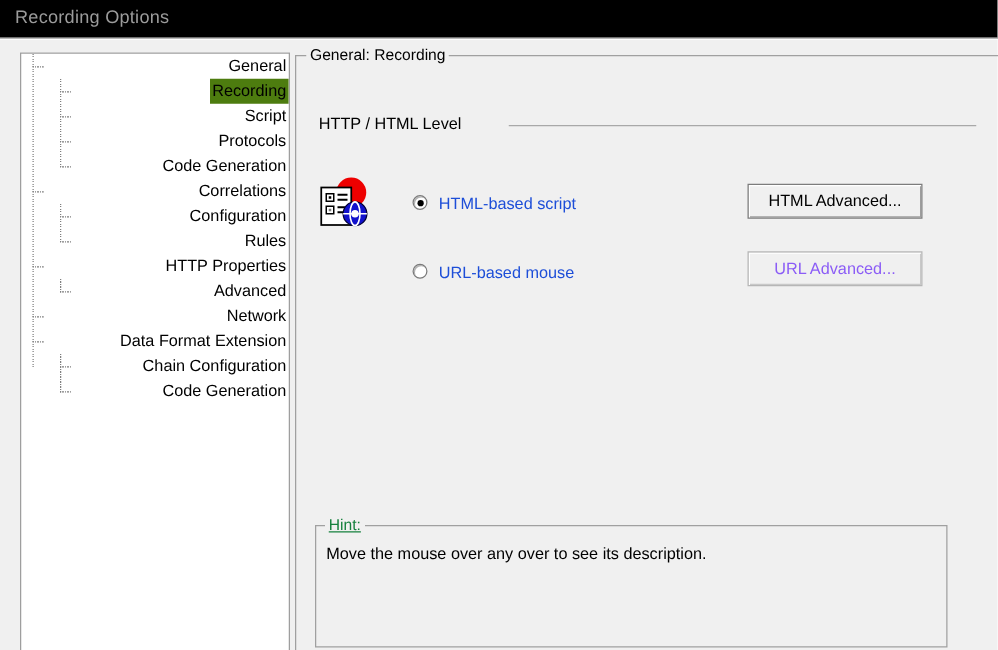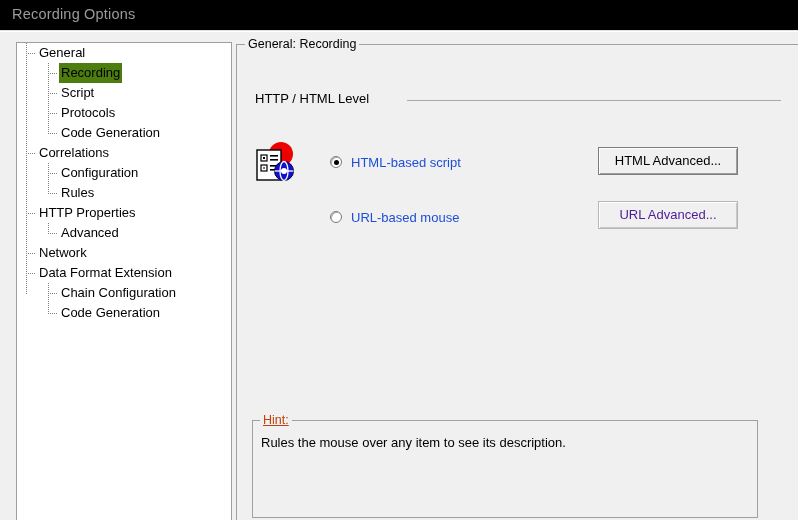--- a/index.html
+++ b/index.html
@@ -63,20 +63,21 @@
     padding: 0;
     list-style: none;
   }
   .tree-item {
     position: relative;
     height: 20px;
     line-height: 20px;
     white-space: nowrap;
     font-size: 13px;
     color: #000;
+    text-align: right;
   }
   .tree-item .label {
     display: inline-block;
     padding: 0 2px;
   }
   .tree-item.selected .label {
     background: #4d7c0f;
   }
   
   .tree-item.lvl1 { padding-left: 20px; }
@@ -224,21 +225,21 @@
     color: #000;
     text-align: center;
     line-height: 26px;
     cursor: default;
     padding: 0;
     white-space: nowrap;
   }
   #btn-html-adv { top: 115px; }
   #btn-url-adv  {
     top: 169px;
-    color: #4c1d95;
+    color: #8b5cf6;
     border-color: #b6b6b6;
     box-shadow: inset 1px 1px 0 #ffffff, inset -1px -1px 0 #c8c8c8;
   }
 
   
   #hint-group {
     position: absolute;
     left: 252px;
     top: 388px;
     width: 506px;
@@ -247,21 +248,21 @@
     box-sizing: border-box;
     background: transparent;
   }
   #hint-group .gb-caption {
     position: absolute;
     left: 7px;
     top: -8px;
     background: #f0f0f0;
     padding: 0 3px;
     font-size: 12.5px;
-    color: #c2410c;
+    color: #15803d;
     white-space: nowrap;
     text-decoration: underline;
   }
   #hint-group .hint-text {
     position: absolute;
     left: 8px;
     top: 14px;
     font-size: 13px;
     color: #000;
     white-space: nowrap;
@@ -374,16 +375,16 @@
     <span class="radio-mark"></span>
     <span class="radio-label">URL-based mouse</span>
   </div>
 
   <button class="push-btn" id="btn-html-adv">HTML Advanced...</button>
 
   <button class="push-btn" id="btn-url-adv" disabled="">URL Advanced...</button>
 
   <div id="hint-group">
     <span class="gb-caption">Hint:</span>
-    <span class="hint-text">Rules the mouse over any item to see its description.</span>
+    <span class="hint-text">Move the mouse over any over to see its description.</span>
   </div>
 
 </div>
 
 </body></html>

